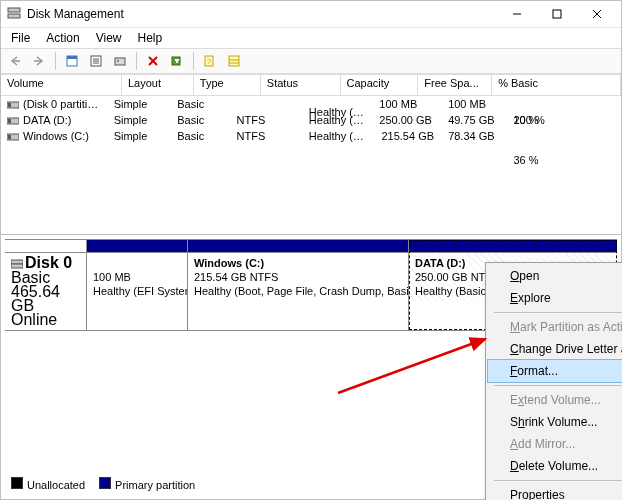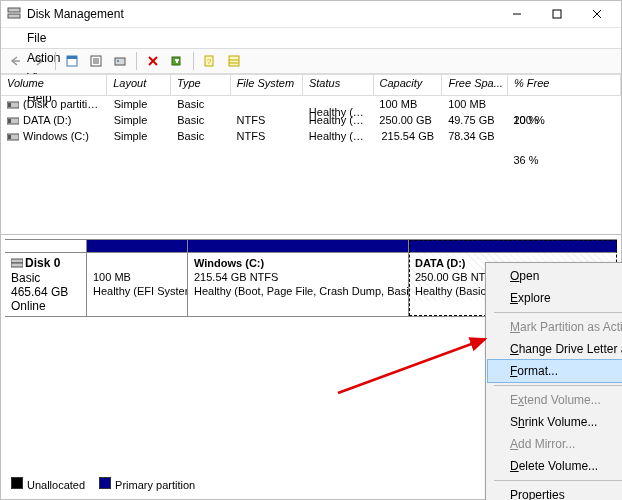--- a/index.html
+++ b/index.html
@@ -32,59 +32,58 @@
   border-bottom: 1px solid #e6e6e6;
 }
 .titlebar .icon { width: 14px; height: 14px; margin-right: 6px; }
 .titlebar .title { flex: 1; font-size: 12px; }
 .winbtn {
   width: 40px; height: 26px; display: flex; align-items: center; justify-content: center;
 }
 .winbtn svg { display:block; }
 
 .menubar {
-  height: 20px; display: flex; align-items: stretch; padding: 0 18px;
+  height: 20px; display: flex; align-items: stretch; padding: 0 2px;
   font-size: 12px;
-  flex-direction: column;
 }
 .menubar .mi { padding: 2px 8px; line-height: 16px; }
 
 .toolbar {
   height: 24px; display: flex; align-items: center; border-top: 1px solid #dcdcdc; border-bottom: 1px solid #dcdcdc; padding: 0 2px; background: #fafafa;
 }
 .toolbar .sep { width:1px; height:18px; background:#c8c8c8; margin:0 4px; }
 .toolbar .btn { width: 20px; height: 20px; margin: 0 1px; display:flex; align-items:center; justify-content:center; border:1px solid transparent; }
 .toolbar .btn.disabled { opacity: 0.4; }
 
 .list-area {
   height: 160px;
   border-bottom: 1px solid #c0c0c0;
   display:flex; flex-direction:column;
 }
 .list-header {
-  display:flex; height:20px; border-top:1px solid #dcdcdc; border-bottom:1px solid #dcdcdc; background:#fff;font-style:italic;
+  display:flex; height:20px; border-top:1px solid #dcdcdc; border-bottom:1px solid #dcdcdc; background:#fff;
 }
 .list-header .col {
   padding: 2px 6px; border-right:1px solid #dcdcdc; font-size:11px; white-space:nowrap; overflow:hidden;
 }
 .list-body { flex:1; overflow:hidden; }
 .list-row { display:flex; height:16px; align-items:center; }
 .list-row .cell { padding: 0 6px; font-size:11px; white-space:nowrap; overflow:hidden; text-overflow: ellipsis; }
 .vol-icon { width:12px; height:10px; margin-right:4px; display:inline-block; vertical-align:middle; }
 
 .splitter { height: 4px; background:#fff; cursor: row-resize; }
 
 .disk-area {
   display:flex; border-top: 1px solid #888; border-bottom: 1px solid #888; margin: 0 4px;
 }
 .disk-left {
   width: 86px; border-right:1px solid #888;
 }
 .disk-left .top { background:#fff; border-bottom:1px solid #888; height:12px; display:flex; }
-.disk-left .body { padding: 3px 6px; font-size:12px; line-height:14px; }
+.disk-left .body { padding: 3px 6px; font-size:16px; line-height:14px; }
 .disk-left .body .dname { font-weight:600; }
 .partitions { display:flex; flex:1; }
 .part {
   border-right:1px solid #888; display:flex; flex-direction:column;
 }
 .part:last-child { border-right:none; }
 .part .bar { height:12px; background:#00008b; border-bottom:1px solid #888; }
 .part .body { padding:3px 6px; font-size:11px; line-height:14px; white-space:nowrap; overflow:hidden; }
 .part.selected .body { background: repeating-linear-gradient(45deg, rgba(0,0,0,0) 0, rgba(0,0,0,0) 4px, rgba(0,0,0,0.05) 4px, rgba(0,0,0,0.05) 5px), #fff; }
 .part.selected { outline: 1px dashed #000; outline-offset:-1px; }
@@ -212,25 +211,24 @@
           <line x1="2" y1="9" x2="12" y2="9" stroke="#c2a800"></line>
         </svg>
     </div>
   </div>
 
   <div class="list-area">
     <div class="list-header" id="list-header">
         <div class="col" style="width: 110px;">Volume</div>
         <div class="col" style="width: 60px;">Layout</div>
         <div class="col" style="width: 55px;">Type</div>
-        <div class="col" style="width: 70px;">File System</div>
         <div class="col" style="width: 68px;">Status</div>
         <div class="col" style="width: 66px;">Capacity</div>
         <div class="col" style="width: 62px;">Free Spa...</div>
-        <div class="col" style="width: 118px;">% Free</div>
+        <div class="col" style="width: 118px;">% Basic</div>
       </div>
     <div class="list-body" id="list-body">
         <div class="list-row">
           <div class="cell" style="width: 110px;"><span class="vol-icon"><svg width="12" height="10">
                 <rect x="0" y="2" width="12" height="6" fill="#c8c8c8" stroke="#555"></rect>
                 <rect x="1" y="3" width="3" height="4" fill="#555"></rect>
               </svg></span>(Disk 0 partition 2)</div>
           <div class="cell" style="width: 60px;">Simple</div>
           <div class="cell" style="width: 55px;">Basic</div>
           <div class="cell" style="width: 70px;"></div>

